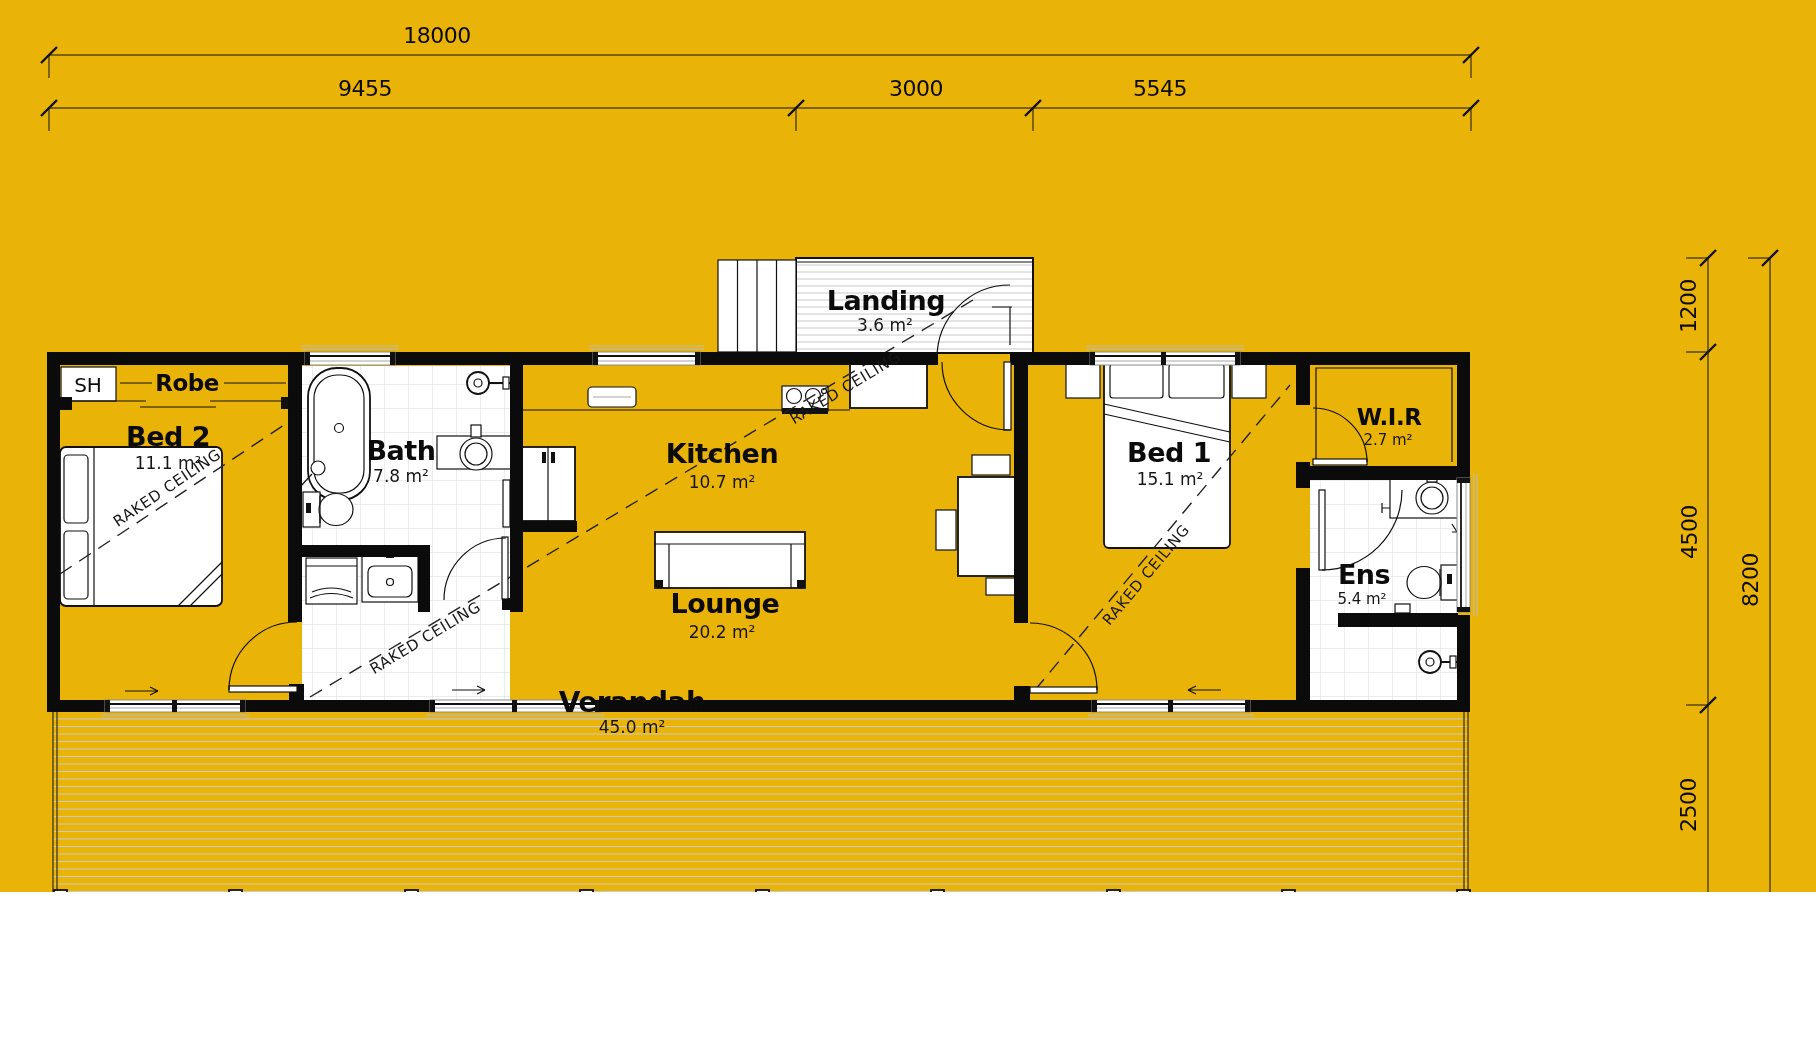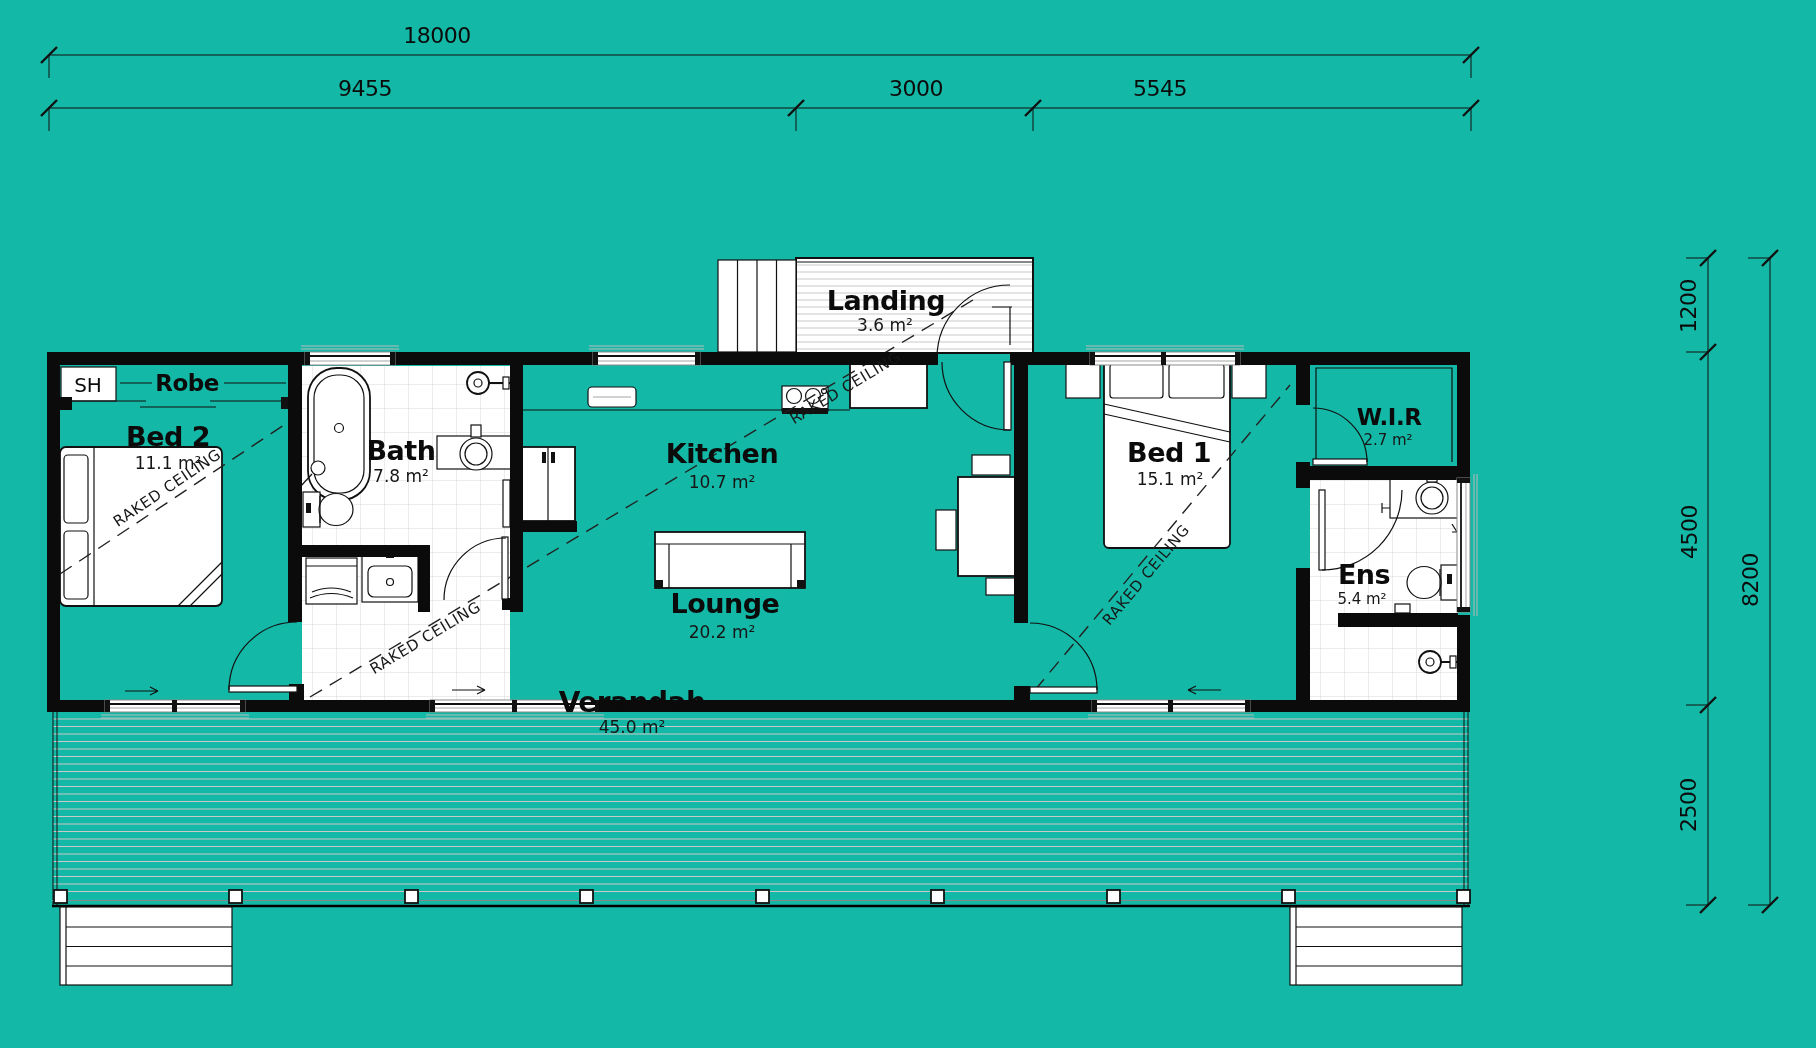--- a/index.html
+++ b/index.html
@@ -1,16 +1,16 @@
 <!DOCTYPE html>
 <html><head>
 <meta charset="utf-8">
 <style>
   html,body{margin:0;padding:0;background:#fff;}
-  .stage{position:relative;width:1816px;height:1048px;background:#14b8a6;overflow:hidden;
+  .stage{position:relative;width:1816px;height:892px;background:#eab308;overflow:hidden;
          font-family:"DejaVu Sans",sans-serif;text-decoration:underline;}
   svg{display:block}
   
   .w    {fill:#0b0b0b;stroke:none;}
   .f    {fill:#fff;stroke:#111;stroke-width:1.8;}
   .f1   {fill:#fff;stroke:#111;stroke-width:1.2;}
   .ln   {fill:none;stroke:#111;stroke-width:1.2;}
   .ln2  {fill:none;stroke:#111;stroke-width:2;}
   .lt   {fill:none;stroke:#bbb;stroke-width:1;}
   .deck {stroke:#c9c9c9;stroke-width:1;}

